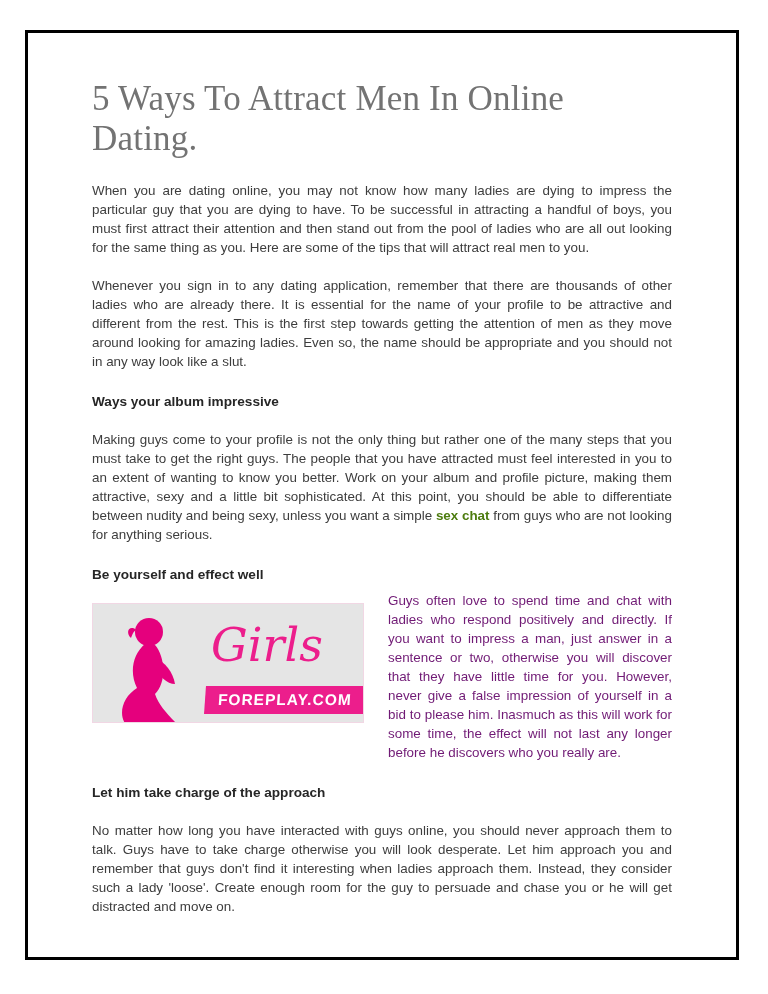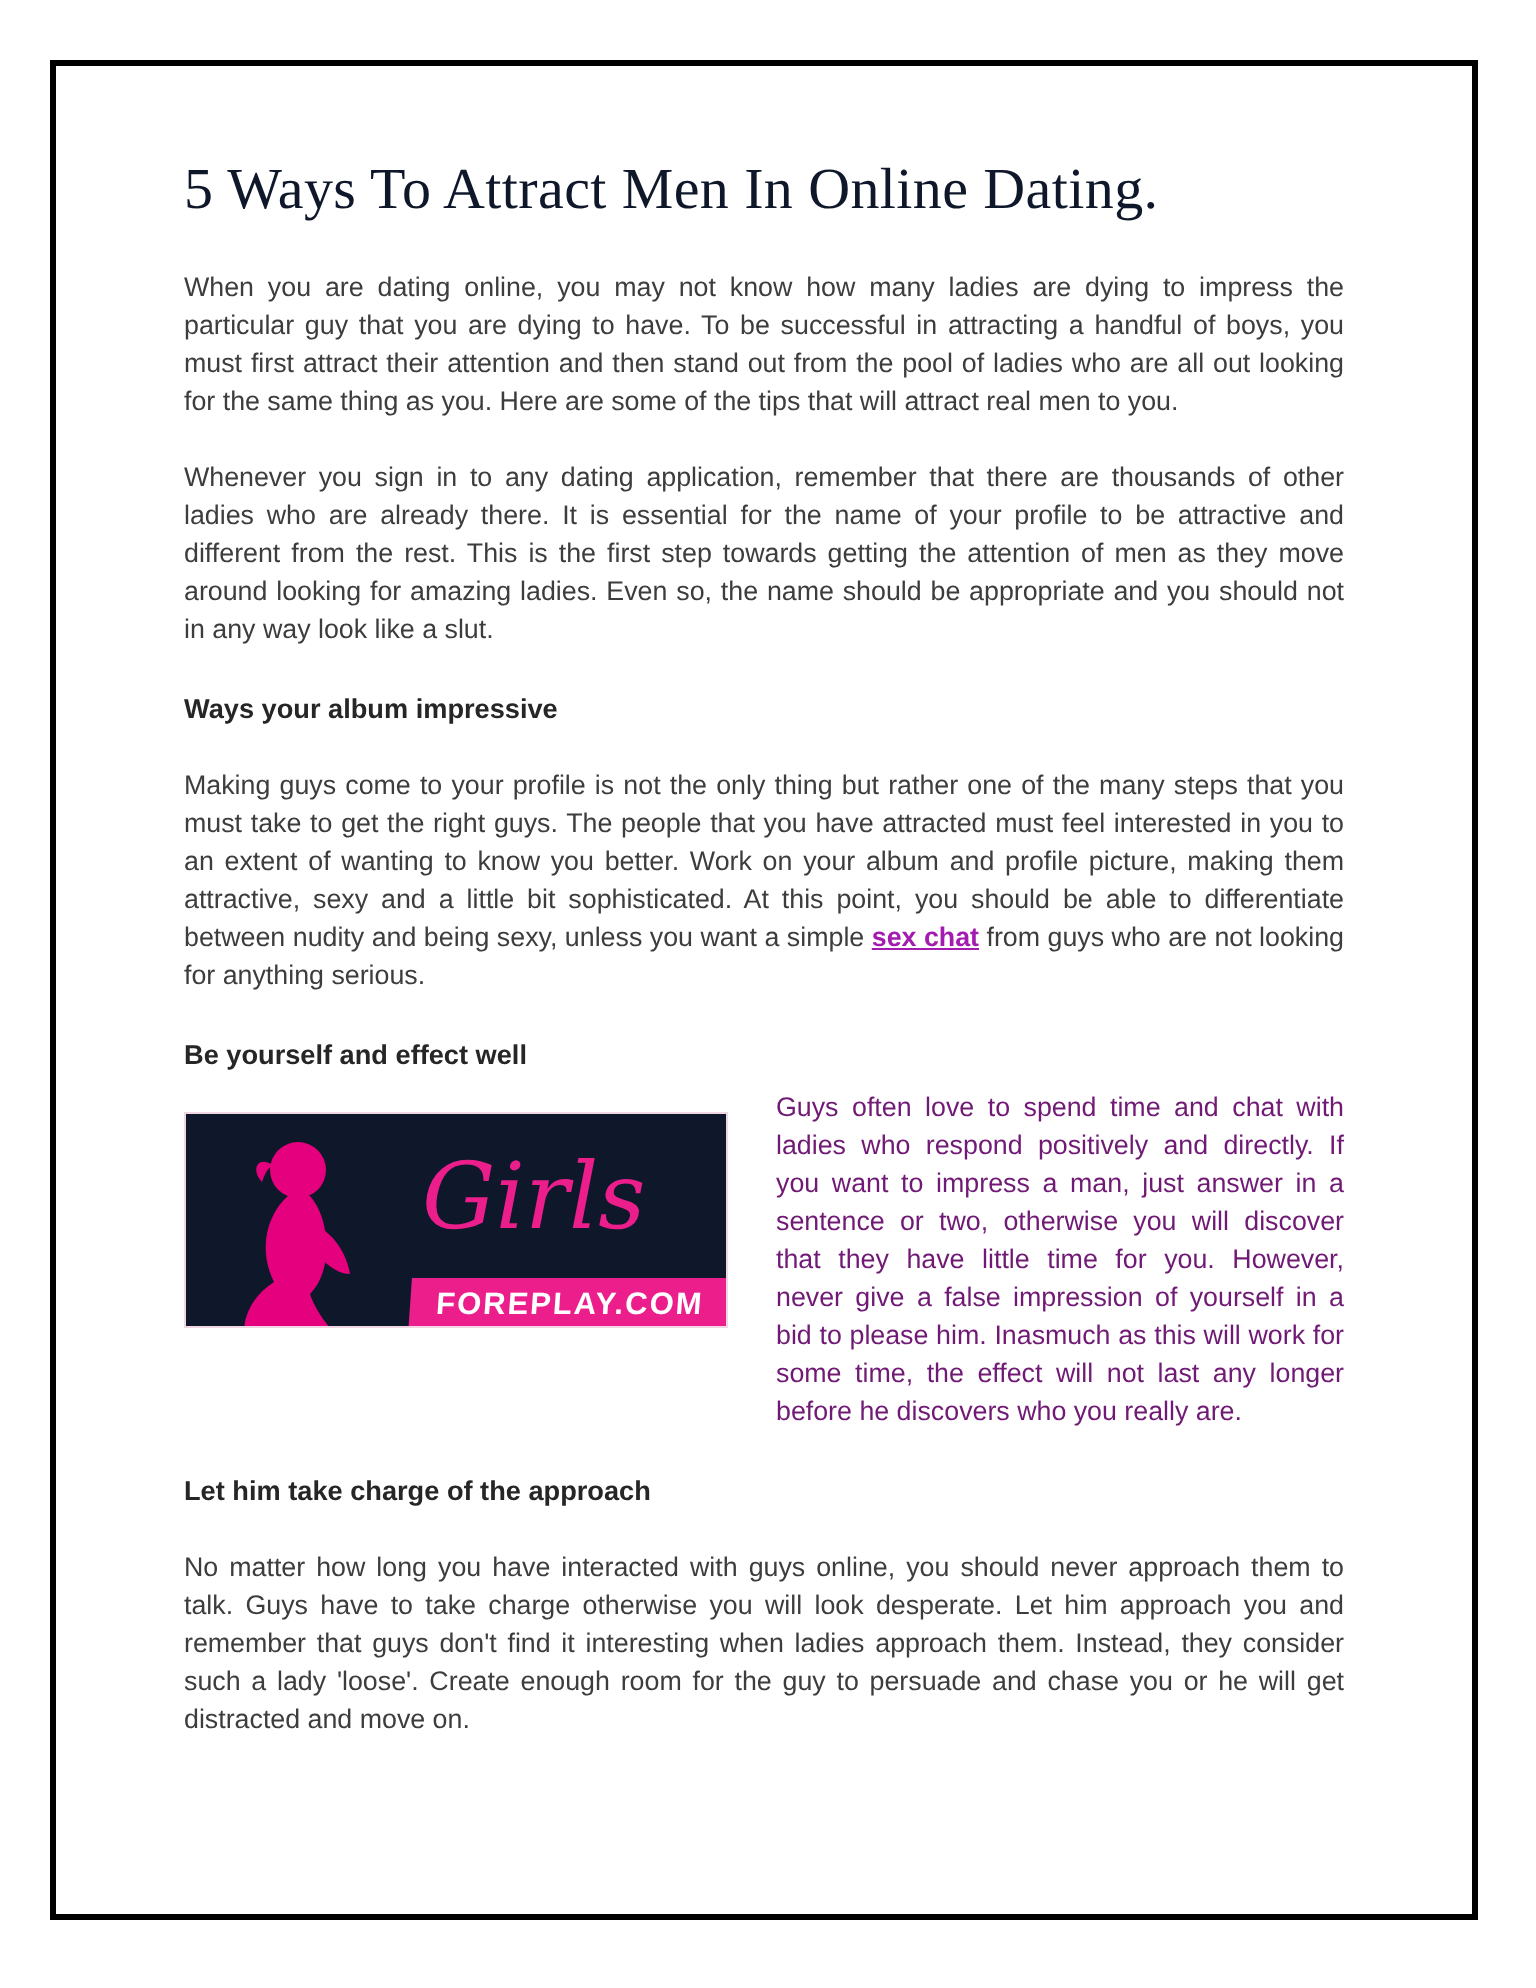--- a/index.html
+++ b/index.html
@@ -15,54 +15,53 @@
     width: 714px; height: 930px;
     border: 3px solid #000000;
     background: #ffffff;
     padding: 46px 64px 30px 64px;
     overflow: hidden;
   }
   h1.doc-title {
     margin: 0 0 22px 0;
     font-family: "Liberation Serif", serif;
     font-weight: 500;
-    font-size: 29px;
-    color: #0f172a;
+    font-size: 35px;
+    color: #737373;
     letter-spacing: 0.2px;
   }
   p.body-text {
     margin: 19px 0;
     font-size: 13.4px;
     line-height: 19px;
     color: #3d3d3d;
     text-align: justify;
   }
   h2.sub-heading {
     margin: 21px 0 19px 0;
     font-size: 13.6px;
     line-height: 19px;
     font-weight: bold;
     color: #262626;
   }
   a.inline-link {
-    color: #a21caf;
+    color: #4d7c0f;
     font-weight: bold;
-    text-decoration: underline;
     cursor: pointer;
   }
   .media-row {
     display: flex;
     align-items: flex-start;
     gap: 24px;
     margin: 10px 0 14px 0;
   }
   .logo-box {
     flex: 0 0 272px;
-    height: 108px;
-    background: #0f172a;
+    height: 120px;
+    background: #e5e5e5;
     border: 1px solid #f1d7e4;
     position: relative;
     overflow: hidden;
   }
   .logo-box .silhouette {
     position: absolute;
     left: 10px; top: 8px;
     width: 110px; height: 132px;
   }
   .logo-script {

